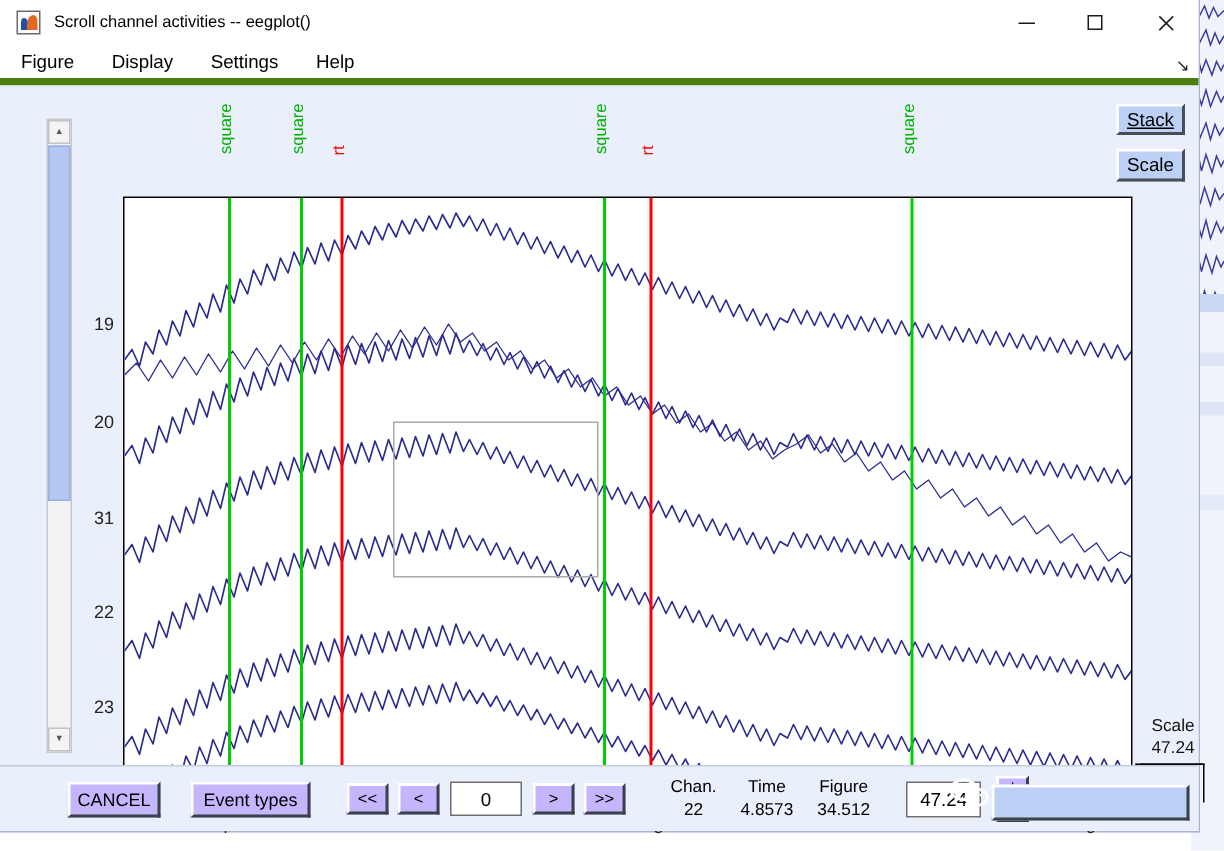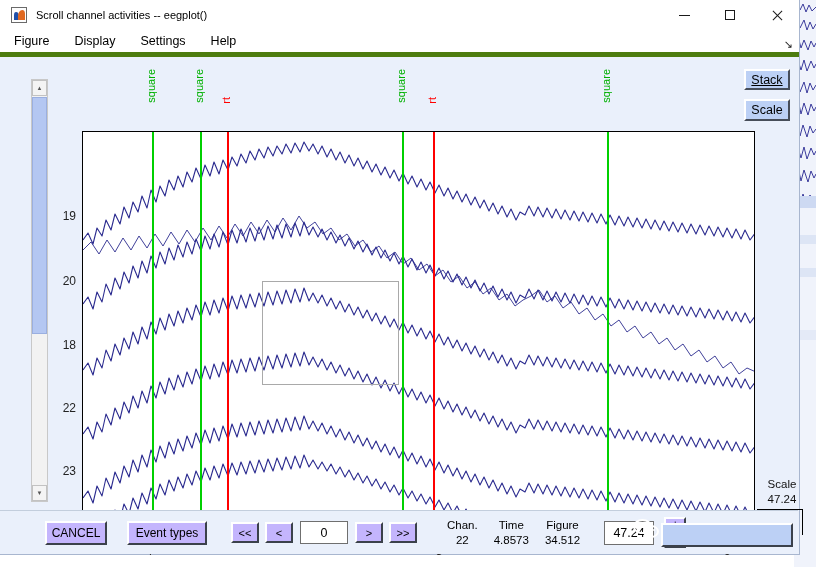--- a/index.html
+++ b/index.html
@@ -338,21 +338,21 @@
 
       <div class="evlabel green" style="left:146px; top:12px;">square</div>
       <div class="evlabel green" style="left:194px; top:12px;">square</div>
       <div class="evlabel red" style="left:221px; top:40px;">rt</div>
       <div class="evlabel green" style="left:396px; top:12px;">square</div>
       <div class="evlabel red" style="left:427px; top:40px;">rt</div>
       <div class="evlabel green" style="left:601px; top:12px;">square</div>
 
       <div class="ytick" style="left:52px; top:152px;text-align:right;">19</div>
       <div class="ytick" style="left:52px; top:217px;">20</div>
-      <div class="ytick" style="left:52px; top:281px;">18</div>
+      <div class="ytick" style="left:52px; top:281px;">31</div>
       <div class="ytick" style="left:52px; top:344px;">22</div>
       <div class="ytick" style="left:52px; top:407px;">23</div>
       <div class="ytick" style="left:52px; top:468px;">24</div>
 
       <div class="ytickmark" style="left:83px; top:159px;"></div>
       <div class="ytickmark" style="left:83px; top:224px;"></div>
       <div class="ytickmark" style="left:83px; top:288px;"></div>
       <div class="ytickmark" style="left:83px; top:351px;"></div>
       <div class="ytickmark" style="left:83px; top:414px;"></div>
       <div class="ytickmark" style="left:83px; top:475px;"></div>

